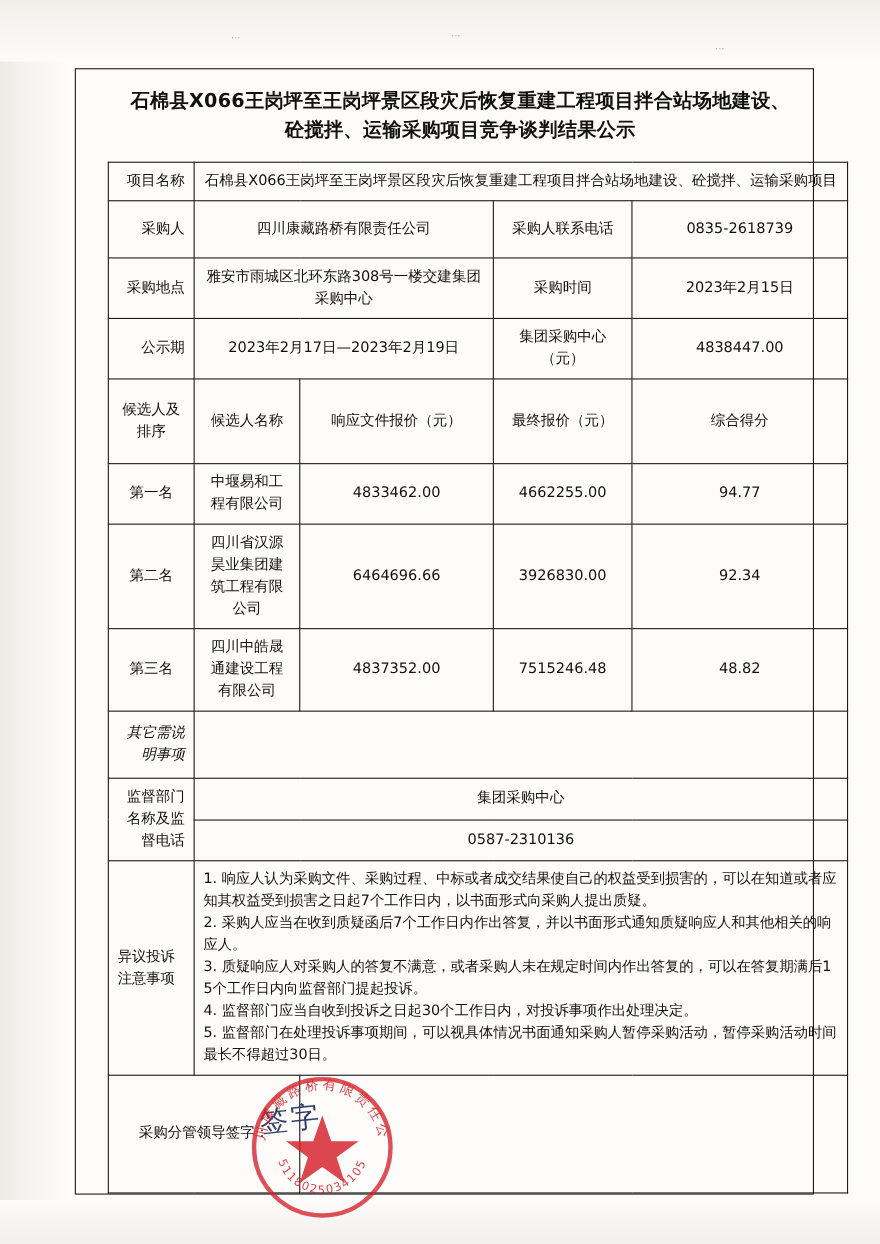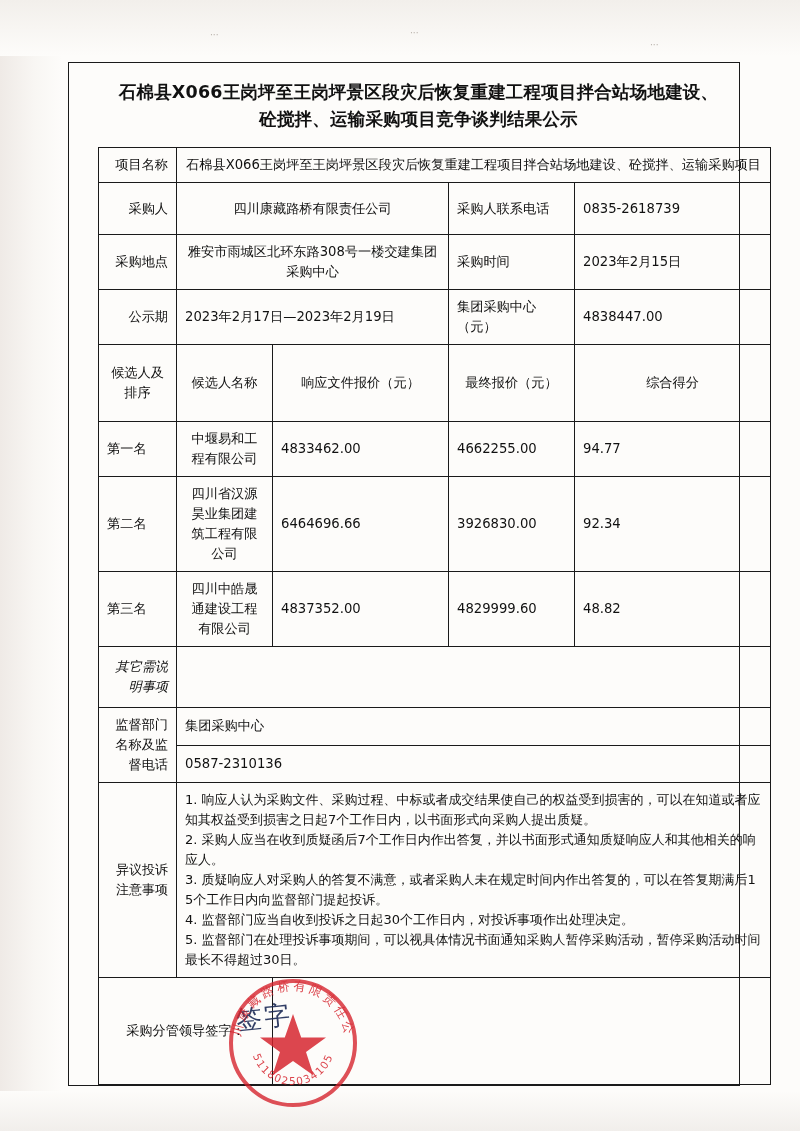--- a/index.html
+++ b/index.html
@@ -72,26 +72,26 @@
     border: 1.1px solid #1a1a1a;
     padding: 7px 8px;
     vertical-align: middle;
     line-height: 20px;
     word-break: break-all;
   }
   .lbl {
     text-align: right;
     width: 78px;
   }
-  .ctr { }
+  .ctr { text-align: center; }
   .lft { text-align: center; }
   .tall { height: 52px; }
   .hdrrow td { text-align: center; height: 62px; }
   .notes td { vertical-align: top; line-height: 21.5px; font-size: 13px; padding: 8px 10px 10px 10px;}
-  .note-label { vertical-align: middle; text-align: right; font-family: Liberation Serif, serif; }
+  .note-label { vertical-align: middle; text-align: left; font-family: Liberation Serif, serif; }
   .blankcell { height: 46px; font-style: italic; }
   .sign-row td { height: 92px; vertical-align: middle; }
 
   
   .seal {
     position: absolute;
     left: 218px;
     top: 968px;
     width: 150px;
     height: 150px;
@@ -187,21 +187,21 @@
         <td class="lft">四川省汉源昊业集团建筑工程有限公司</td>
         <td class="ctr">6464696.66</td>
         <td class="ctr">3926830.00</td>
         <td class="ctr">92.34</td>
       </tr>
 
       <tr class="tall">
         <td class="ctr">第三名</td>
         <td class="lft">四川中皓晟通建设工程有限公司</td>
         <td class="ctr">4837352.00</td>
-        <td class="ctr">4829999.60</td>
+        <td class="ctr">7515246.48</td>
         <td class="ctr">48.82</td>
       </tr>
 
       <tr>
         <td class="lbl blankcell">其它需说明事项</td>
         <td class="lft blankcell" colspan="4"></td>
       </tr>
 
       <tr>
         <td class="lbl" rowspan="2">监督部门名称及监督电话</td>

